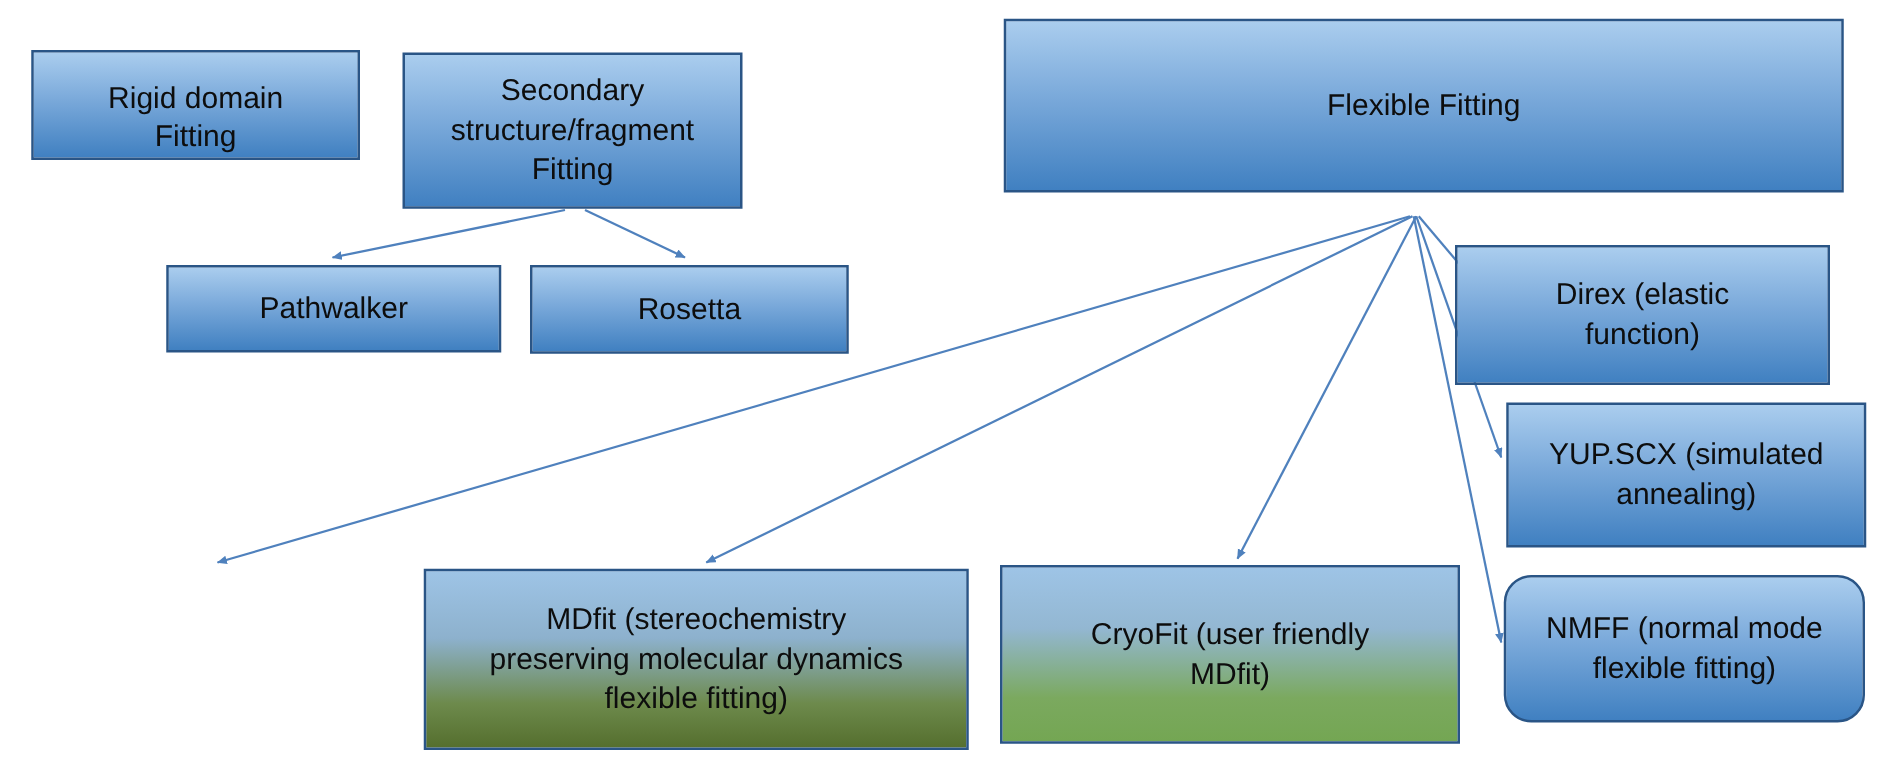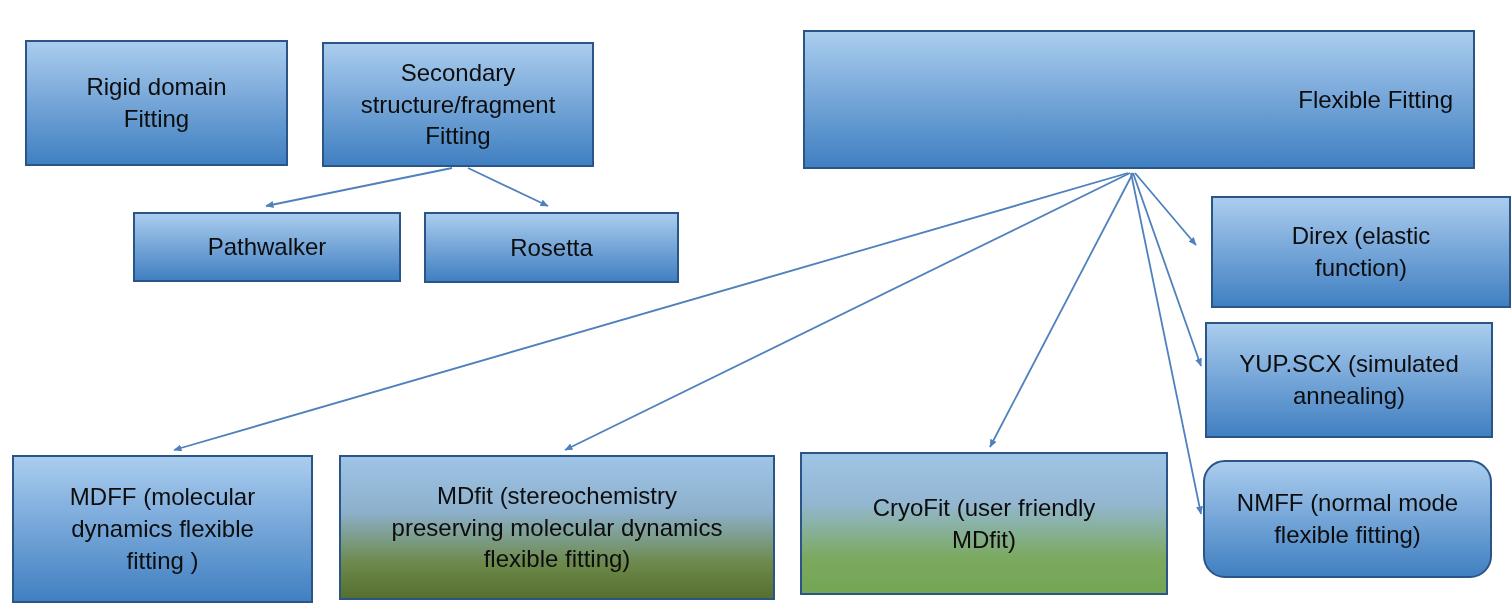--- a/index.html
+++ b/index.html
@@ -31,26 +31,26 @@
     box-sizing: border-box;
     border: 2px solid #2a5586;
     background: linear-gradient(180deg, #aacdee 0%, #7aa9da 45%, #4080c1 100%);
     color: #0d0d0d;
     font-size: 24px;
     line-height: 1.32;
   }
   .box span { display: block; }
 
   
-  #b-rigid     { left: 25px;   top: 40px;  width: 263px; height: 126px; padding: 0 30px; }
+  #b-rigid     { left: 25px;   top: 40px;  width: 263px; height: 88px; padding: 0 30px; align-items: flex-end; }
   #b-secondary { left: 322px;  top: 42px;  width: 272px; height: 125px; padding: 0 28px; }
-  #b-flexible  { left: 803px;  top: 30px;  width: 672px; height: 139px; padding: 0 20px; justify-content: flex-end; }
+  #b-flexible  { left: 803px;  top: 15px;  width: 672px; height: 139px; padding: 0 20px; }
   #b-pathwalker{ left: 133px;  top: 212px; width: 268px; height: 70px;  padding: 0 20px; }
   #b-rosetta   { left: 424px;  top: 212px; width: 255px; height: 71px;  padding: 0 20px; }
-  #b-direx     { left: 1211px; top: 196px; width: 300px; height: 112px; padding: 0 50px; }
+  #b-direx     { left: 1164px; top: 196px; width: 300px; height: 112px; padding: 0 50px; }
   #b-yupscx    { left: 1205px; top: 322px; width: 288px; height: 116px; padding: 17px 30px; }
   #b-nmff      { left: 1203px; top: 460px; width: 289px; height: 118px; padding: 0 30px; border-radius: 22px; }
   #b-mdff      { left: 12px;   top: 455px; width: 301px; height: 148px; padding: 0 32px; }
   #b-mdfit     { left: 339px;  top: 455px; width: 436px; height: 145px; padding: 0 40px;
                  background: linear-gradient(180deg, #9ec4e6 0%, #8db1cd 38%, #6d8a4c 75%, #556f2e 100%); justify-content: center; }
   #b-cryofit   { left: 800px;  top: 452px; width: 368px; height: 143px; padding: 0 58px;
                  background: linear-gradient(180deg, #9ec4e6 0%, #93b7d2 35%, #7ba95f 75%, #74a653 100%); align-items: center; }
 </style>
 </head>
 <body>
@@ -98,23 +98,20 @@
   </div>
 
   <div class="box" id="b-yupscx">
     <span>YUP.SCX (simulated annealing)</span>
   </div>
 
   <div class="box" id="b-nmff">
     <span>NMFF (normal mode flexible fitting)</span>
   </div>
 
-  <div class="box" id="b-mdff">
-    <span>MDFF (molecular dynamics flexible fitting )</span>
-  </div>
 
   <div class="box" id="b-mdfit">
     <span>MDfit (stereochemistry preserving molecular dynamics flexible fitting)</span>
   </div>
 
   <div class="box" id="b-cryofit">
     <span>CryoFit (user friendly MDfit)</span>
   </div>
 
 </div>

